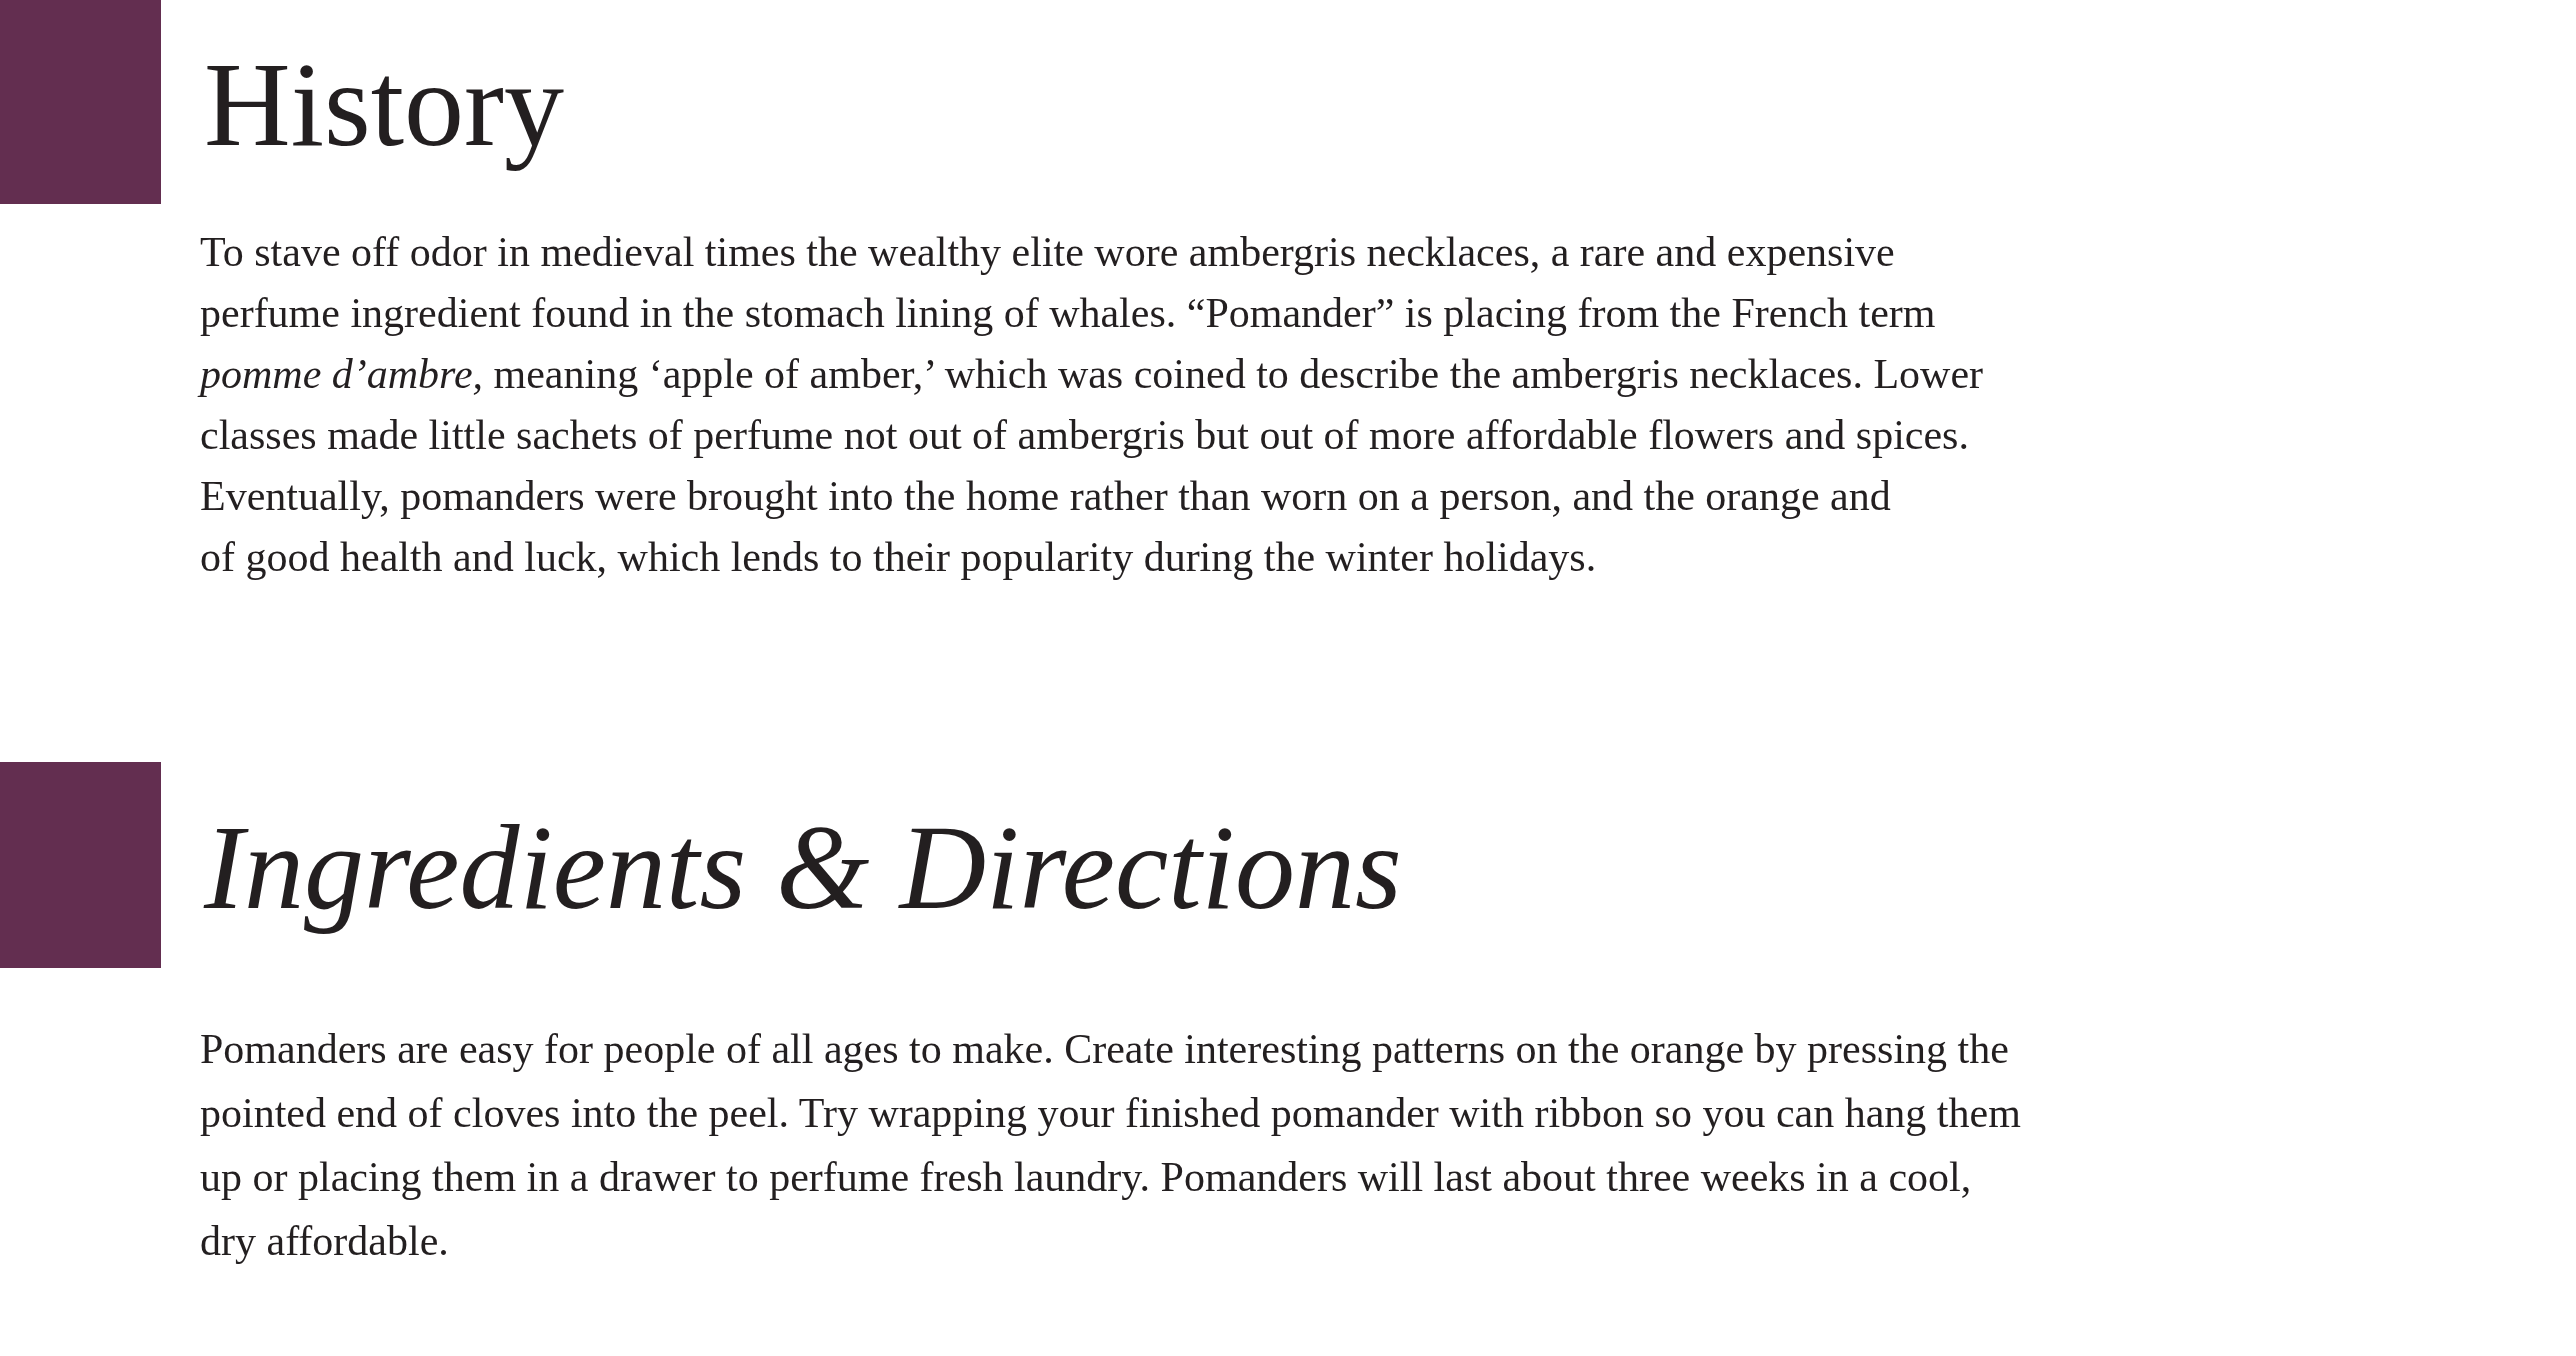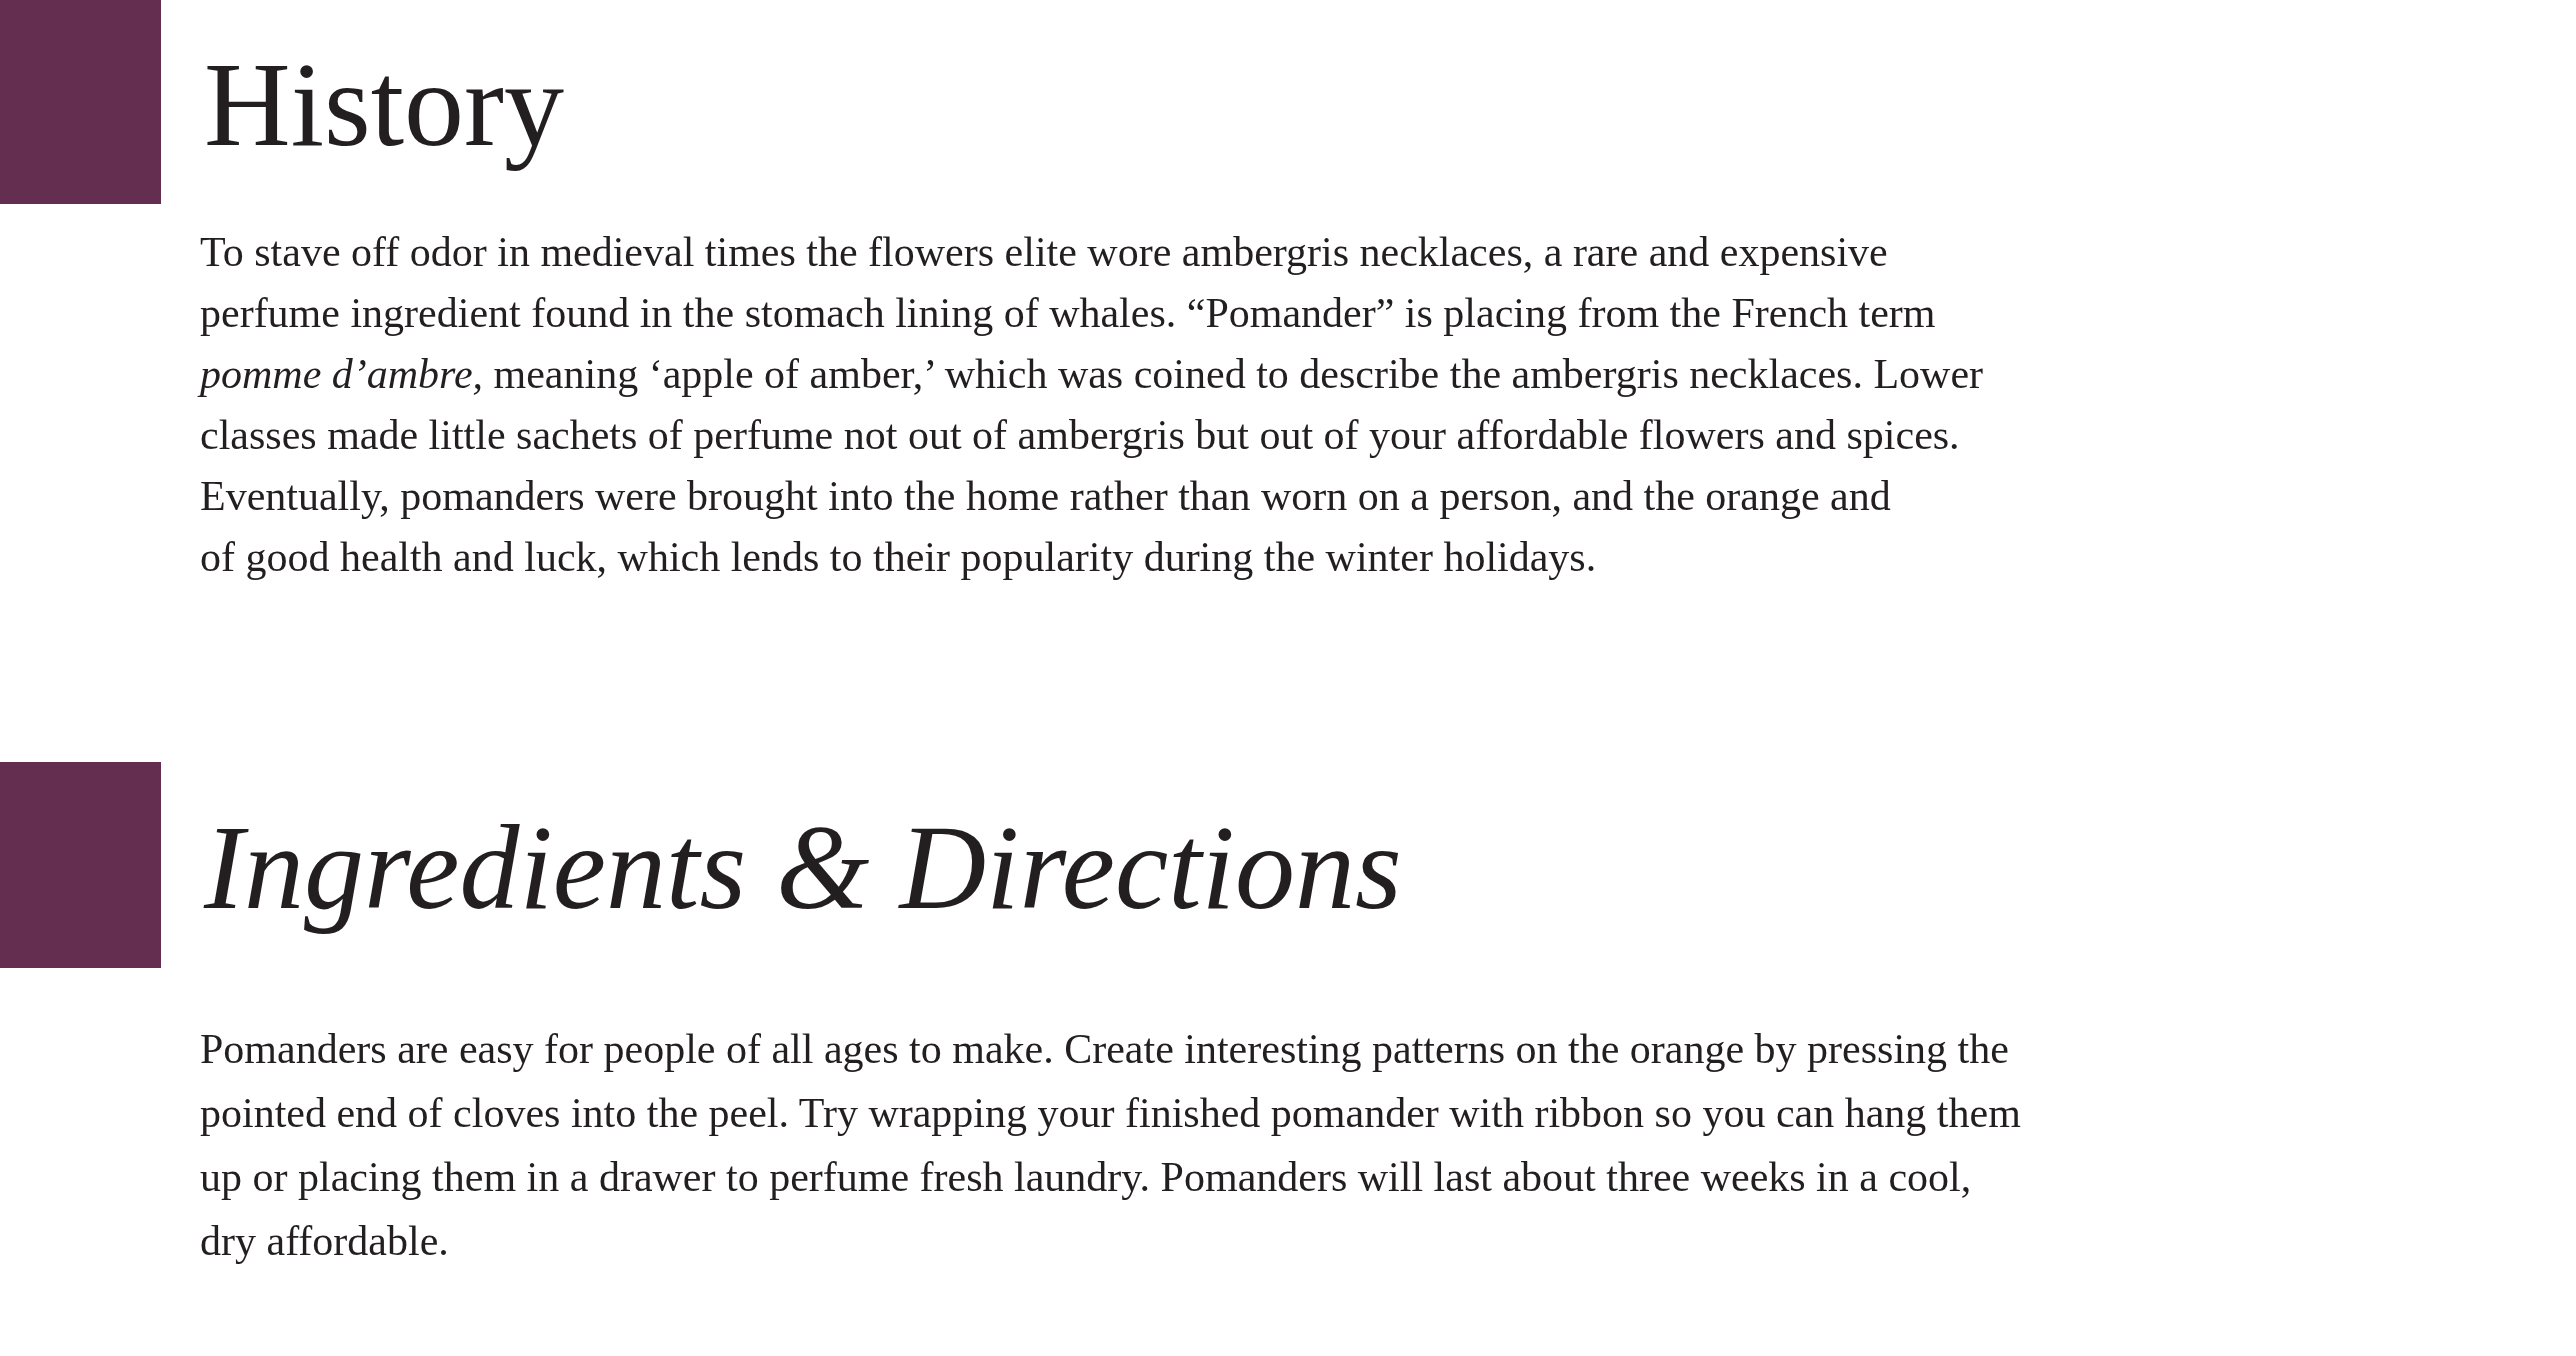--- a/index.html
+++ b/index.html
@@ -50,24 +50,24 @@
 </head>
 <body>
 
 <div class="slide">
 
   <div class="accent-block first"></div>
 
   <h1 class="heading h-history">History</h1>
 
   <div class="paragraph p-history">
-    <div class="line"><span class="it"></span><span>To stave off odor in medieval times the flowers elite wore ambergris necklaces, a rare and expensive</span></div>
+    <div class="line"><span class="it"></span><span>To stave off odor in medieval times the wealthy elite wore ambergris necklaces, a rare and expensive</span></div>
     <div class="line"><span class="it"></span><span>perfume ingredient found in the stomach lining of whales. “Pomander” is placing from the French term</span></div>
     <div class="line"><span class="it">pomme d’ambre,</span><span> meaning ‘apple of amber,’ which was coined to describe the ambergris necklaces. Lower</span></div>
-    <div class="line"><span class="it"></span><span>classes made little sachets of perfume not out of ambergris but out of your affordable flowers and spices.</span></div>
+    <div class="line"><span class="it"></span><span>classes made little sachets of perfume not out of ambergris but out of more affordable flowers and spices.</span></div>
     <div class="line"><span class="it"></span><span>Eventually, pomanders were brought into the home rather than worn on a person, and the orange and</span></div>
     <div class="line"><span class="it"></span><span>of good health and luck, which lends to their popularity during the winter holidays.</span></div>
   </div>
 
   <div class="accent-block second"></div>
 
   <h1 class="heading h-ingredients">Ingredients &amp; Directions</h1>
 
   <div class="paragraph p-ingredients">
     <div class="line"><span class="it"></span><span>Pomanders are easy for people of all ages to make. Create interesting patterns on the orange by pressing the</span></div>

